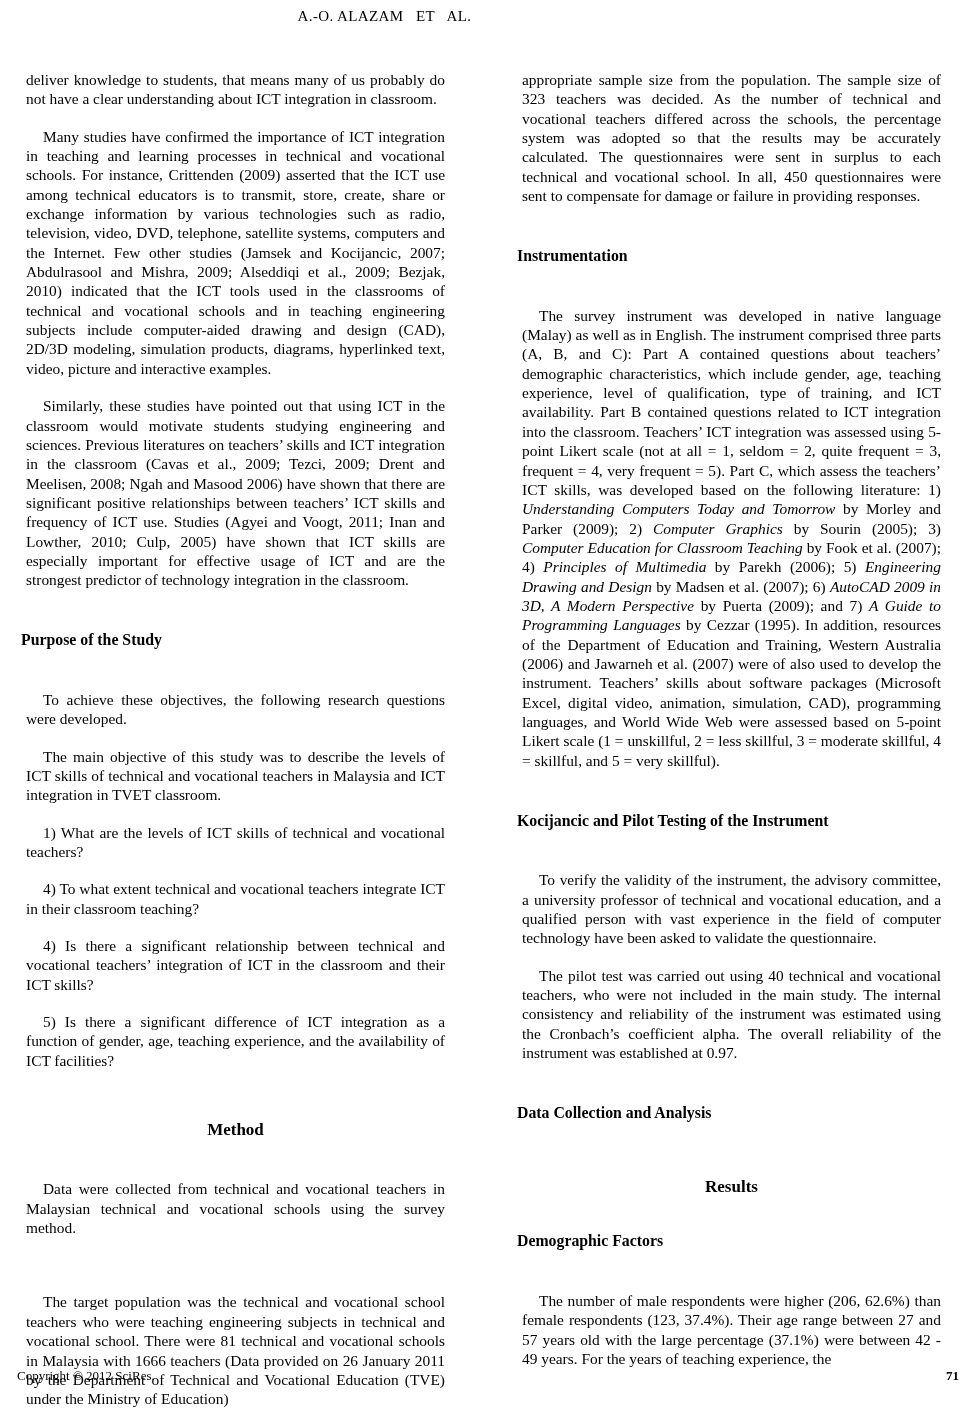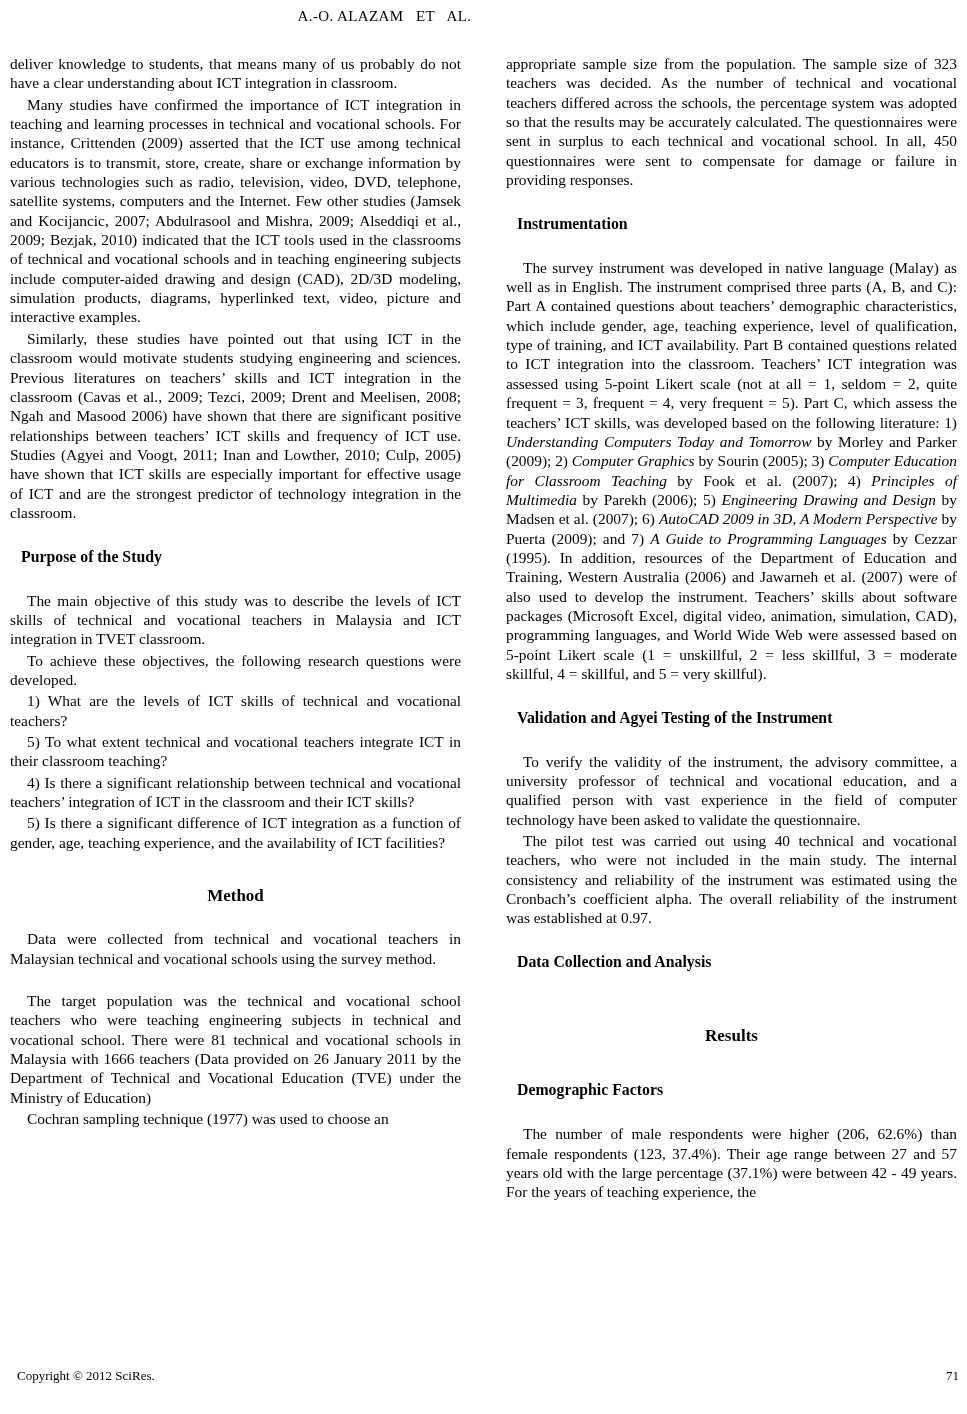--- a/index.html
+++ b/index.html
@@ -46,21 +46,21 @@
   .col {
     position: absolute;
     top: 0;
     width: 455px;
     height: 1290px;
   }
   .col-left  { left: 0px; }
   .col-right { left: 496px; }
 
   p.body {
-    margin: 2px;
+    margin: 18px;
     font-size: 15.4px;
     line-height: 19.35px;
     text-align: justify;
     text-justify: inter-word;
     hyphens: none;
     -webkit-hyphens: none;
   }
   p.indent { text-indent: 17px; }
   p.noindent { text-indent: 0; }
 
@@ -98,20 +98,21 @@
     position: absolute;
     left: 9px;
     top: 0;
     white-space: pre;
   }
   .footer .pageno {
     position: absolute;
     right: 0;
     top: 0;
     text-align: right;
+    font-weight: bold;
   }
 </style>
 </head>
 <body>
 
 <div id="page">
 
   <div class="running-head">A.-O. ALAZAM   ET   AL.</div>
 
   <div class="columns">
@@ -119,24 +120,24 @@
     <div class="col col-left">
 
       <p class="body noindent">deliver knowledge to students, that means many of us probably do not have a clear understanding about ICT integration in classroom.</p>
       <p class="body indent">Many studies have confirmed the importance of ICT integration in teaching and learning processes in technical and vocational schools. For instance, Crittenden (2009) asserted that the ICT use among technical educators is to transmit, store, create, share or exchange information by various technologies such as radio, television, video, DVD, telephone, satellite systems, computers and the Internet. Few other studies (Jamsek and Kocijancic, 2007; Abdulrasool and Mishra, 2009; Alseddiqi et al., 2009; Bezjak, 2010) indicated that the ICT tools used in the classrooms of technical and vocational schools and in teaching engineering subjects include computer-aided drawing and design (CAD), 2D/3D modeling, simulation products, diagrams, hyperlinked text, video, picture and interactive examples.</p>
       <p class="body indent">Similarly, these studies have pointed out that using ICT in the classroom would motivate students studying engineering and sciences. Previous literatures on teachers’ skills and ICT integration in the classroom (Cavas et al., 2009; Tezci, 2009; Drent and Meelisen, 2008; Ngah and Masood 2006) have shown that there are significant positive relationships between teachers’ ICT skills and frequency of ICT use. Studies (Agyei and Voogt, 2011; Inan and Lowther, 2010; Culp, 2005) have shown that ICT skills are especially important for effective usage of ICT and are the strongest predictor of technology integration in the classroom.</p>
 
       <div class="sp-sub-before"></div>
       <h3 class="subsection">Purpose of the Study</h3>
       <div class="sp-sub-after"></div>
 
+      <p class="body indent">To achieve these objectives, the following research questions were developed.</p>
       <p class="body indent">The main objective of this study was to describe the levels of ICT skills of technical and vocational teachers in Malaysia and ICT integration in TVET classroom.</p>
-      <p class="body indent">To achieve these objectives, the following research questions were developed.</p>
       <p class="body indent">1) What are the levels of ICT skills of technical and vocational teachers?</p>
-      <p class="body indent">5) To what extent technical and vocational teachers integrate ICT in their classroom teaching?</p>
+      <p class="body indent">4) To what extent technical and vocational teachers integrate ICT in their classroom teaching?</p>
       <p class="body indent">4) Is there a significant relationship between technical and vocational teachers’ integration of ICT in the classroom and their ICT skills?</p>
       <p class="body indent">5) Is there a significant difference of ICT integration as a function of gender, age, teaching experience, and the availability of ICT facilities?</p>
 
       <div class="sp-sec-before"></div>
       <h2 class="section">Method</h2>
       <div class="sp-sec-after"></div>
 
       <p class="body indent">Data were collected from technical and vocational teachers in Malaysian technical and vocational schools using the survey method.</p>
 
       <div class="sp-sub-before"></div>
@@ -151,21 +152,21 @@
 
       <p class="body noindent">appropriate sample size from the population. The sample size of 323 teachers was decided. As the number of technical and vocational teachers differed across the schools, the percentage system was adopted so that the results may be accurately calculated. The questionnaires were sent in surplus to each technical and vocational school. In all, 450 questionnaires were sent to compensate for damage or failure in providing responses.</p>
 
       <div class="sp-sub-before"></div>
       <h3 class="subsection">Instrumentation</h3>
       <div class="sp-sub-after"></div>
 
       <p class="body indent"><span>The survey instrument was developed in native language (Malay) as well as in English. The instrument comprised three parts (A, B, and C): Part A contained questions about teachers’ demographic characteristics, which include gender, age, teaching experience, level of qualification, type of training, and ICT availability. Part B contained questions related to ICT integration into the classroom. Teachers’ ICT integration was assessed using 5-point Likert scale (not at all = 1, seldom = 2, quite frequent = 3, frequent = 4, very frequent = 5). Part C, which assess the teachers’ ICT skills, was developed based on the following literature: 1) </span><i>Understanding Computers Today and Tomorrow</i><span> by Morley and Parker (2009); 2) </span><i>Computer Graphics</i><span> by Sourin (2005); 3) </span><i>Computer Education for Classroom Teaching</i><span> by Fook et al. (2007); 4) </span><i>Principles of Multimedia</i><span> by Parekh (2006); 5) </span><i>Engineering Drawing and Design</i><span> by Madsen et al. (2007); 6) </span><i>AutoCAD 2009 in 3D, A Modern Perspective</i><span> by Puerta (2009); and 7) </span><i>A Guide to Programming Languages</i><span> by Cezzar (1995). In addition, resources of the Department of Education and Training, Western Australia (2006) and Jawarneh et al. (2007) were of also used to develop the instrument. Teachers’ skills about software packages (Microsoft Excel, digital video, animation, simulation, CAD), programming languages, and World Wide Web were assessed based on 5-point Likert scale (1 = unskillful, 2 = less skillful, 3 = moderate skillful, 4 = skillful, and 5 = very skillful).</span></p>
 
       <div class="sp-sub-before"></div>
-      <h3 class="subsection">Validation and Agyei Testing of the Instrument</h3>
+      <h3 class="subsection">Kocijancic and Pilot Testing of the Instrument</h3>
       <div class="sp-sub-after"></div>
 
       <p class="body indent">To verify the validity of the instrument, the advisory committee, a university professor of technical and vocational education, and a qualified person with vast experience in the field of computer technology have been asked to validate the questionnaire.</p>
       <p class="body indent">The pilot test was carried out using 40 technical and vocational teachers, who were not included in the main study. The internal consistency and reliability of the instrument was estimated using the Cronbach’s coefficient alpha. The overall reliability of the instrument was established at 0.97.</p>
 
       <div class="sp-sub-before"></div>
       <h3 class="subsection">Data Collection and Analysis</h3>
       <div class="sp-sub-after"></div>
 
 

